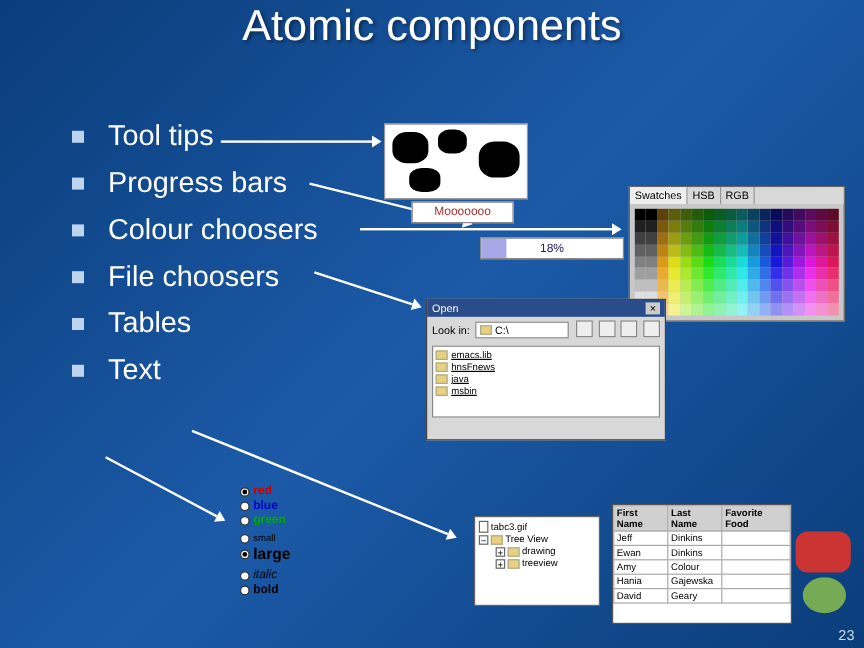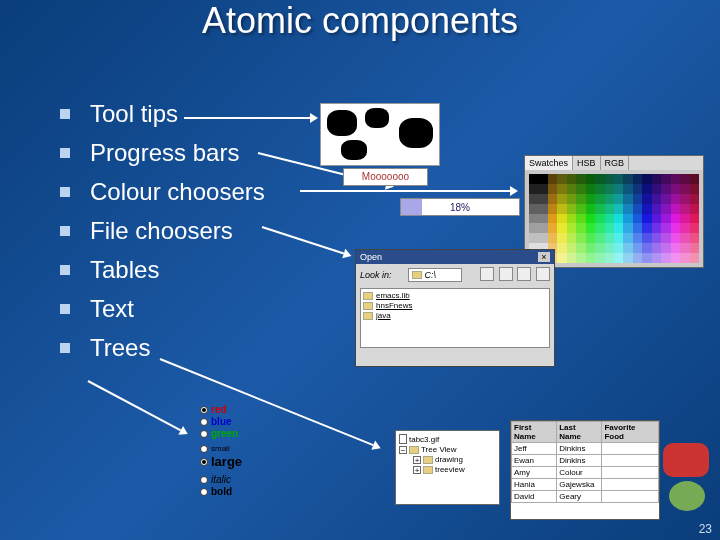--- a/index.html
+++ b/index.html
@@ -80,21 +80,21 @@
   .sw-tabs { display:flex; font-size:9px; background:#d8d8d8; color:#000; }
   .sw-tab { padding:2px 4px; border-right:1px solid #999; }
   .sw-tab.active { background:#eee; }
   .sw-grid { position:absolute; left:4px; top:18px; right:4px; bottom:4px; display:grid; grid-template-columns:repeat(18,1fr); grid-template-rows:repeat(9,1fr); gap:0; }
   .sw-grid div { width:100%; height:100%; }
   .file-chooser {
     position:absolute; left:355px; top:249px;
     width:200px; height:118px; background:#d8d8d8; border:1px solid #444; font-size:9px; color:#000;
   }
   .fc-title { background:#2a4c8a; color:#fff; padding:2px 4px; display:flex; justify-content:space-between; }
-  .fc-row { display:flex; align-items:center; padding:3px 4px; gap:16px;font-style:italic; }
+  .fc-row { display:flex; align-items:center; padding:3px 4px; gap:4px; }
   .fc-combo { flex:1; background:#fff; border:1px solid #888; padding:1px 3px; display:flex; align-items:center; gap:3px; }
   .fc-icons span { width:14px; height:14px; background:#eee; border:1px solid #888; display:inline-block; margin-left:2px; }
   .fc-list { background:#fff; margin:2px 4px; border:1px solid #888; height:60px; padding:2px;text-decoration:underline; }
   .fc-item { display:flex; align-items:center; gap:3px; font-size:8px; margin-bottom:1px; }
   .folder-i { width:10px; height:8px; background:#e8d080; border:1px solid #aa8; }
   .text-list {
     position:absolute; left:200px; top:404px;
     width:65px; height:100px; font-size:10px; color:#000;
   }
   .text-list .row { display:flex; align-items:center; gap:3px; margin-bottom:1px; }
@@ -143,24 +143,20 @@
       <span class="sq"></span>
       <span>File choosers</span>
     </div>
   <div class="bullet-row">
       <span class="sq"></span>
       <span>Tables</span>
     </div>
   <div class="bullet-row">
       <span class="sq"></span>
       <span>Text</span>
-    </div>
-  <div class="bullet-row">
-      <span class="sq"></span>
-      <span>Trees</span>
     </div>
 </div>
 
 <div class="arrow" style="left:184px; top:117px; width:126px;"></div>
 <div class="arrow" style="left:258px; top:152px; width:132px; transform:rotate(14deg); transform-origin:left center;"></div>
 <div class="arrow" style="left:300px; top:190px; width:210px;"></div>
 <div class="arrow" style="left:262px; top:226px; width:86px; transform:rotate(18deg); transform-origin:left center;"></div>
 <div class="arrow" style="left:88px; top:380px; width:105px; transform:rotate(28deg); transform-origin:left center;"></div>
 <div class="arrow" style="left:160px; top:358px; width:230px; transform:rotate(22deg); transform-origin:left center;"></div>
 
@@ -373,20 +369,24 @@
         <span>emacs.lib</span>
       </div>
     <div class="fc-item">
         <span class="folder-i"></span>
         <span>hnsFnews</span>
       </div>
     <div class="fc-item">
         <span class="folder-i"></span>
         <span>java</span>
       </div>
+    <div class="fc-item">
+        <span class="folder-i"></span>
+        <span>msbin</span>
+      </div>
   </div>
 </div>
 
 <div class="text-list">
   <div class="row">
       <span class="radio sel"></span>
       <b style="color:#c00">red</b>
     </div>
   <div class="row">
       <span class="radio"></span>

